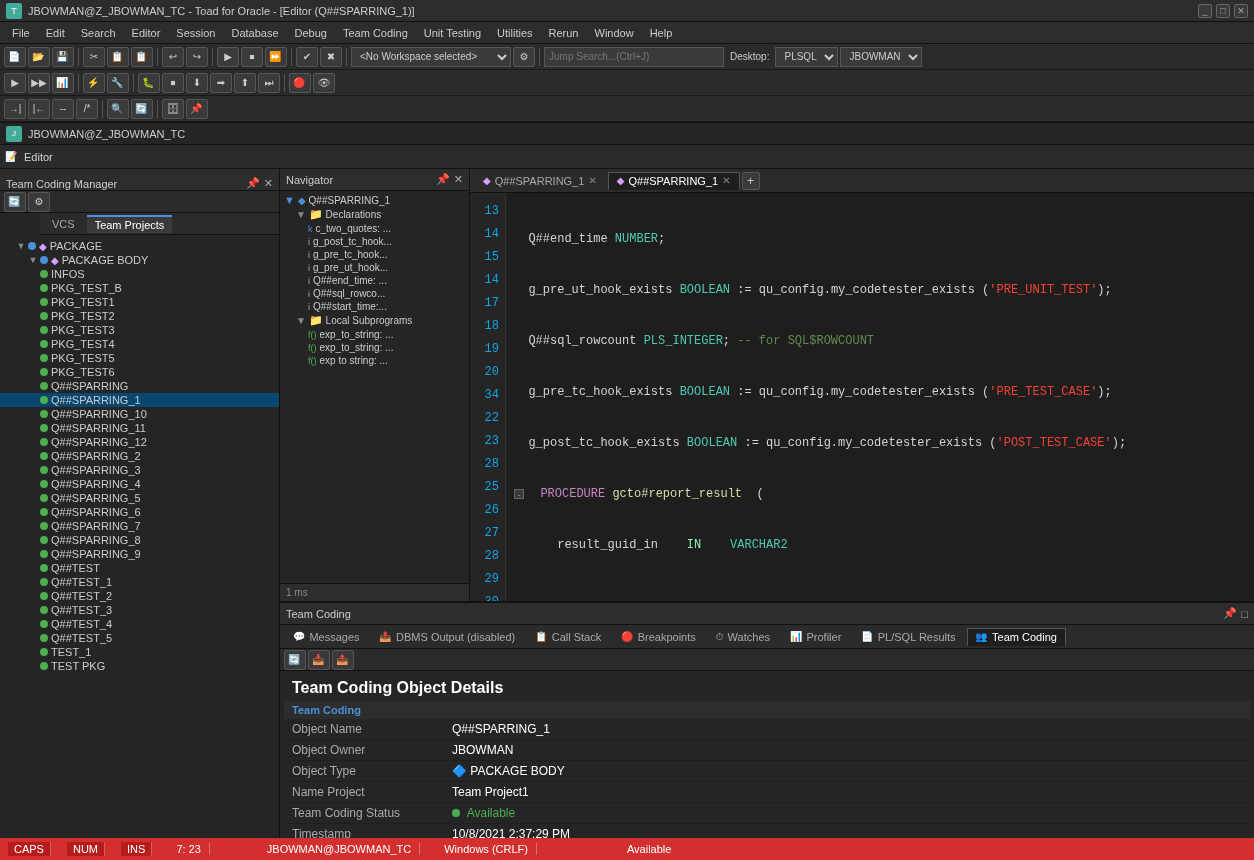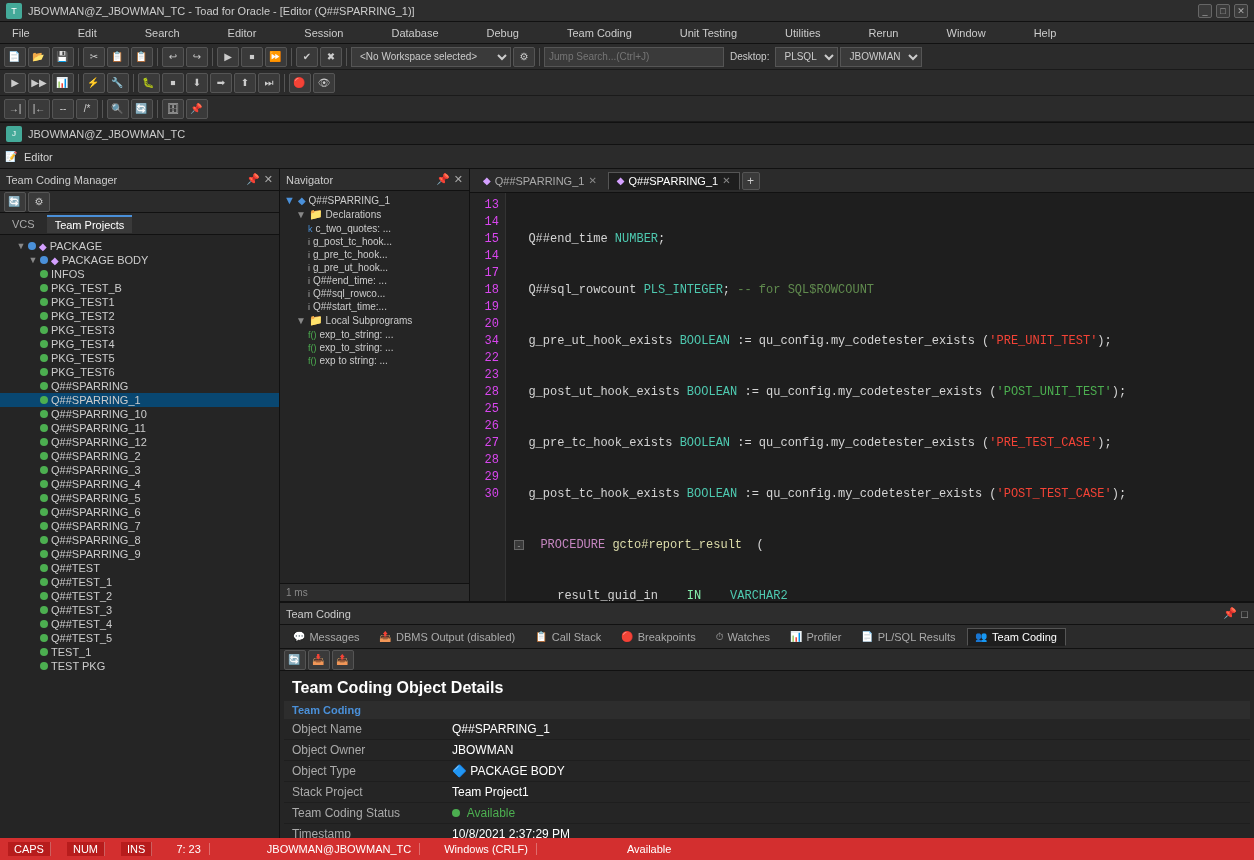--- a/index.html
+++ b/index.html
@@ -5,21 +5,21 @@
     * { box-sizing: border-box; margin: 0; padding: 0; }
     body { font-family: 'Segoe UI', Tahoma, sans-serif; font-size: 11px; background: #1e1e1e; color: #d4d4d4; overflow: hidden; width: 1254px; height: 860px; }
     
     
     #title-bar { background: #2d2d2d; color: #ccc; height: 22px; display: flex; align-items: center; padding: 0 6px; font-size: 11px; border-bottom: 1px solid #111; }
     #title-bar .title-icon { width: 16px; height: 16px; background: #4a9; border-radius: 2px; margin-right: 6px; display: inline-block; font-size: 9px; text-align: center; line-height: 16px; color: #fff; }
     #title-bar .window-controls { margin-left: auto; display: flex; gap: 4px; }
     #title-bar .win-btn { width: 14px; height: 14px; border-radius: 2px; border: 1px solid #666; background: #3a3a3a; cursor: pointer; font-size: 9px; text-align: center; line-height: 12px; color: #aaa; }
 
     
-    #menu-bar { background: #2d2d2d; height: 22px; display: flex; align-items: center; padding: 0 4px; border-bottom: 1px solid #111; gap: 32px; }
+    #menu-bar { background: #2d2d2d; height: 22px; display: flex; align-items: center; padding: 0 4px; border-bottom: 1px solid #111; }
     .menu-item { padding: 2px 8px; cursor: pointer; color: #ccc; font-size: 11px; }
 
     
     #toolbars { background: #2b2b2b; border-bottom: 1px solid #111; }
     .toolbar-row { height: 26px; display: flex; align-items: center; padding: 0 4px; gap: 2px; border-bottom: 1px solid #1a1a1a; }
     .tb-btn { width: 22px; height: 20px; background: #3a3a3a; border: 1px solid #555; border-radius: 2px; cursor: pointer; display: flex; align-items: center; justify-content: center; font-size: 10px; color: #ccc; }
     .tb-separator { width: 1px; height: 18px; background: #555; margin: 0 2px; }
     .tb-dropdown { background: #3a3a3a; border: 1px solid #555; color: #ccc; padding: 2px 4px; font-size: 10px; height: 20px; }
     .tb-label { color: #ccc; font-size: 10px; padding: 0 4px; }
     
@@ -30,23 +30,23 @@
 
     
     #editor-tab-bar { background: #2b2b2b; height: 24px; display: flex; align-items: center; border-bottom: 1px solid #111; padding: 0 4px; }
     .editor-icon { width: 16px; height: 16px; display: inline-flex; align-items: center; justify-content: center; font-size: 10px; margin-right: 4px; }
 
     
     #main-layout { display: flex; height: calc(860px - 22px - 22px - 26px - 26px - 26px - 22px - 24px); }
     
     
     #left-panel { width: 280px; background: #252525; border-right: 1px solid #111; display: flex; flex-direction: column; flex-shrink: 0; }
-    #left-panel-header { background: #2d2d2d; height: 22px; display: flex; align-items: center; padding: 0 6px; border-bottom: 1px solid #111; font-size: 11px; color: #ccc; }
+    #left-panel-header { background: #2d2d2d; height: 22px; display: flex; align-items: flex-end; padding: 0 6px; border-bottom: 1px solid #111; font-size: 11px; color: #ccc; }
     #left-panel-toolbar { background: #2b2b2b; height: 22px; display: flex; align-items: center; padding: 0 4px; gap: 2px; border-bottom: 1px solid #111; }
-    #left-panel-tabs { background: #2b2b2b; height: 22px; display: flex; align-items: center; padding: 0 4px; border-bottom: 1px solid #111; gap: 4px; }
+    #left-panel-tabs { background: #2b2b2b; height: 22px; display: flex; align-items: center; padding: 0 4px; border-bottom: 1px solid #111; gap: 4px; margin-left: 40px; }
     .panel-tab { padding: 2px 8px; font-size: 11px; cursor: pointer; color: #aaa; }
     .panel-tab.active { background: #3a3a3a; color: #fff; border-top: 2px solid #4a90d9; }
     #left-tree { flex: 1; overflow-y: auto; padding: 4px 0; }
     .tree-item { display: flex; align-items: center; padding: 1px 4px; cursor: pointer; font-size: 11px; color: #ccc; }
     .tree-item.selected { background: #094771; }
     .tree-indent { display: inline-block; width: 12px; flex-shrink: 0; }
     .dot-green { width: 8px; height: 8px; background: #4caf50; border-radius: 50%; flex-shrink: 0; margin-right: 3px; }
     .dot-blue { width: 8px; height: 8px; background: #4a90d9; border-radius: 50%; flex-shrink: 0; margin-right: 3px; }
     .tree-expand { width: 10px; height: 10px; display: inline-flex; align-items: center; justify-content: center; font-size: 9px; color: #888; margin-right: 2px; flex-shrink: 0; }
 
@@ -69,21 +69,21 @@
     #editor-tabs { background: #2b2b2b; height: 24px; display: flex; align-items: center; padding: 0 4px; border-bottom: 1px solid #111; gap: 2px; }
     .editor-tab { padding: 2px 8px; font-size: 11px; cursor: pointer; color: #aaa; display: flex; align-items: center; gap: 4px; border: 1px solid transparent; }
     .editor-tab.active { background: #1e1e1e; color: #fff; border-color: #555; border-bottom-color: #1e1e1e; }
     .editor-tab .close-tab { font-size: 10px; color: #888; cursor: pointer; }
     .tab-add-btn { width: 18px; height: 18px; background: #3a3a3a; border: 1px solid #555; border-radius: 2px; display: flex; align-items: center; justify-content: center; cursor: pointer; font-size: 12px; color: #ccc; }
     
     
     #code-editor { flex: 1; background: #1e1e1e; overflow: auto; display: flex; font-family: 'Courier New', monospace; font-size: 12px; }
     #line-numbers { background: #252525; padding: 4px 6px; color: #666; text-align: right; min-width: 36px; user-select: none; border-right: 1px solid #333; line-height: 17px; }
     #code-content { flex: 1; padding: 4px 8px; line-height: 17px; white-space: pre; overflow: auto; }
-    .ln { color: #d946ef; display: block; }
+    .ln { color: #0ea5e9; display: block; margin-top: 6px; }
     .code-line { display: block; color: #d4d4d4; }
 
     
     #bottom-panel { height: 260px; background: #252525; border-top: 2px solid #111; display: flex; flex-direction: column; flex-shrink: 0; }
     #bottom-panel-header { background: #2d2d2d; height: 22px; display: flex; align-items: center; padding: 0 6px; border-bottom: 1px solid #111; font-size: 11px; color: #ccc; }
     #bottom-tabs { background: #2b2b2b; height: 24px; display: flex; align-items: center; padding: 0 4px; border-bottom: 1px solid #111; gap: 2px; }
     .bottom-tab { padding: 2px 8px; font-size: 11px; cursor: pointer; color: #aaa; display: flex; align-items: center; gap: 4px; border: 1px solid transparent; }
     .bottom-tab.active { background: #1e1e1e; color: #fff; border-color: #555; border-bottom-color: #1e1e1e; }
     .bottom-tab-icon { font-size: 10px; }
     #bottom-toolbar { background: #2b2b2b; height: 22px; display: flex; align-items: center; padding: 0 4px; gap: 2px; border-bottom: 1px solid #111; }
@@ -591,23 +591,22 @@
             <span class="ln">28</span>
             <span class="ln">25</span>
             <span class="ln">26</span>
             <span class="ln">27</span>
             <span class="ln">28</span>
             <span class="ln">29</span>
             <span class="ln">30</span>
           </div>
           <div id="code-content">
             <span class="code-line">  Q##end_time <span style="color:#4ec9b0;">NUMBER</span>;</span>
+            <span class="code-line">  g_pre_ut_hook_exists <span style="color:#4ec9b0;">BOOLEAN</span> := qu_config.my_codetester_exists (<span style="color:#f44336;">'PRE_UNIT_TEST'</span>);</span>
             <span class="code-line">  Q##sql_rowcount <span style="color:#4ec9b0;">PLS_INTEGER</span>; <span style="color:#608b4e;">-- for SQL$ROWCOUNT</span></span>
-            <span class="code-line">  g_pre_ut_hook_exists <span style="color:#4ec9b0;">BOOLEAN</span> := qu_config.my_codetester_exists (<span style="color:#f44336;">'PRE_UNIT_TEST'</span>);</span>
-            <span class="code-line">  g_post_ut_hook_exists <span style="color:#4ec9b0;">BOOLEAN</span> := qu_config.my_codetester_exists (<span style="color:#4caf50;">'POST_UNIT_TEST'</span>);</span>
             <span class="code-line">  g_pre_tc_hook_exists <span style="color:#4ec9b0;">BOOLEAN</span> := qu_config.my_codetester_exists (<span style="color:#f44336;">'PRE_TEST_CASE'</span>);</span>
             <span class="code-line">  g_post_tc_hook_exists <span style="color:#4ec9b0;">BOOLEAN</span> := qu_config.my_codetester_exists (<span style="color:#f44336;">'POST_TEST_CASE'</span>);</span>
             <span class="code-line"><span style="display:inline-block;width:10px;height:10px;background:#3a3a3a;border:1px solid #666;font-size:8px;text-align:center;line-height:9px;cursor:pointer;margin-right:2px;color:#aaa;">-</span>  <span style="color:#c586c0;">PROCEDURE</span> <span style="color:#dcdcaa;">gcto#report_result</span>  (</span>
             <span class="code-line">      result_guid_in    <span style="color:#86efac;">IN</span>    <span style="color:#4ec9b0;">VARCHAR2</span></span>
             
             
             
             
             
             
@@ -676,21 +675,21 @@
           <span class="tc-value">JBOWMAN</span>
         </div>
         <div class="tc-row">
           <span class="tc-label">Object Type</span>
           <span class="tc-value">
             <span style="color:#4a90d9;">🔷</span>
             <span>PACKAGE BODY</span>
           </span>
         </div>
         <div class="tc-row">
-          <span class="tc-label">Stack Project</span>
+          <span class="tc-label">Name Project</span>
           <span class="tc-value">Team Project1</span>
         </div>
         <div class="tc-row">
           <span class="tc-label">Team Coding Status</span>
           <span class="tc-value status-available">
             <span class="status-dot"></span>
             <span>Available</span>
           </span>
         </div>
         <div class="tc-row">

